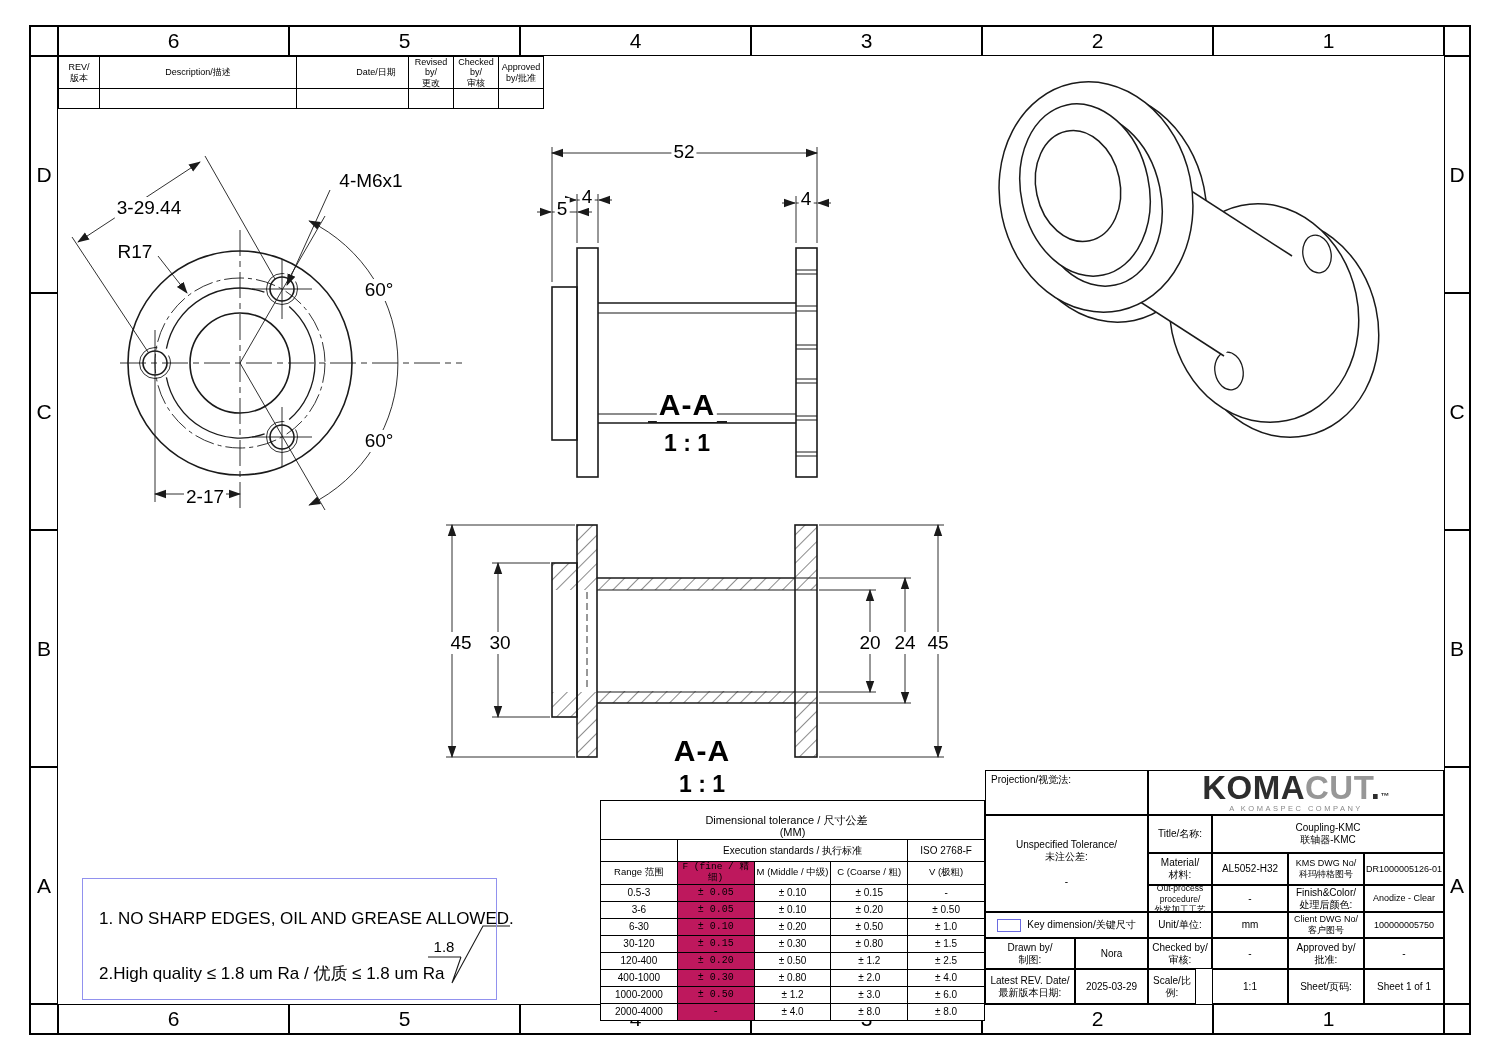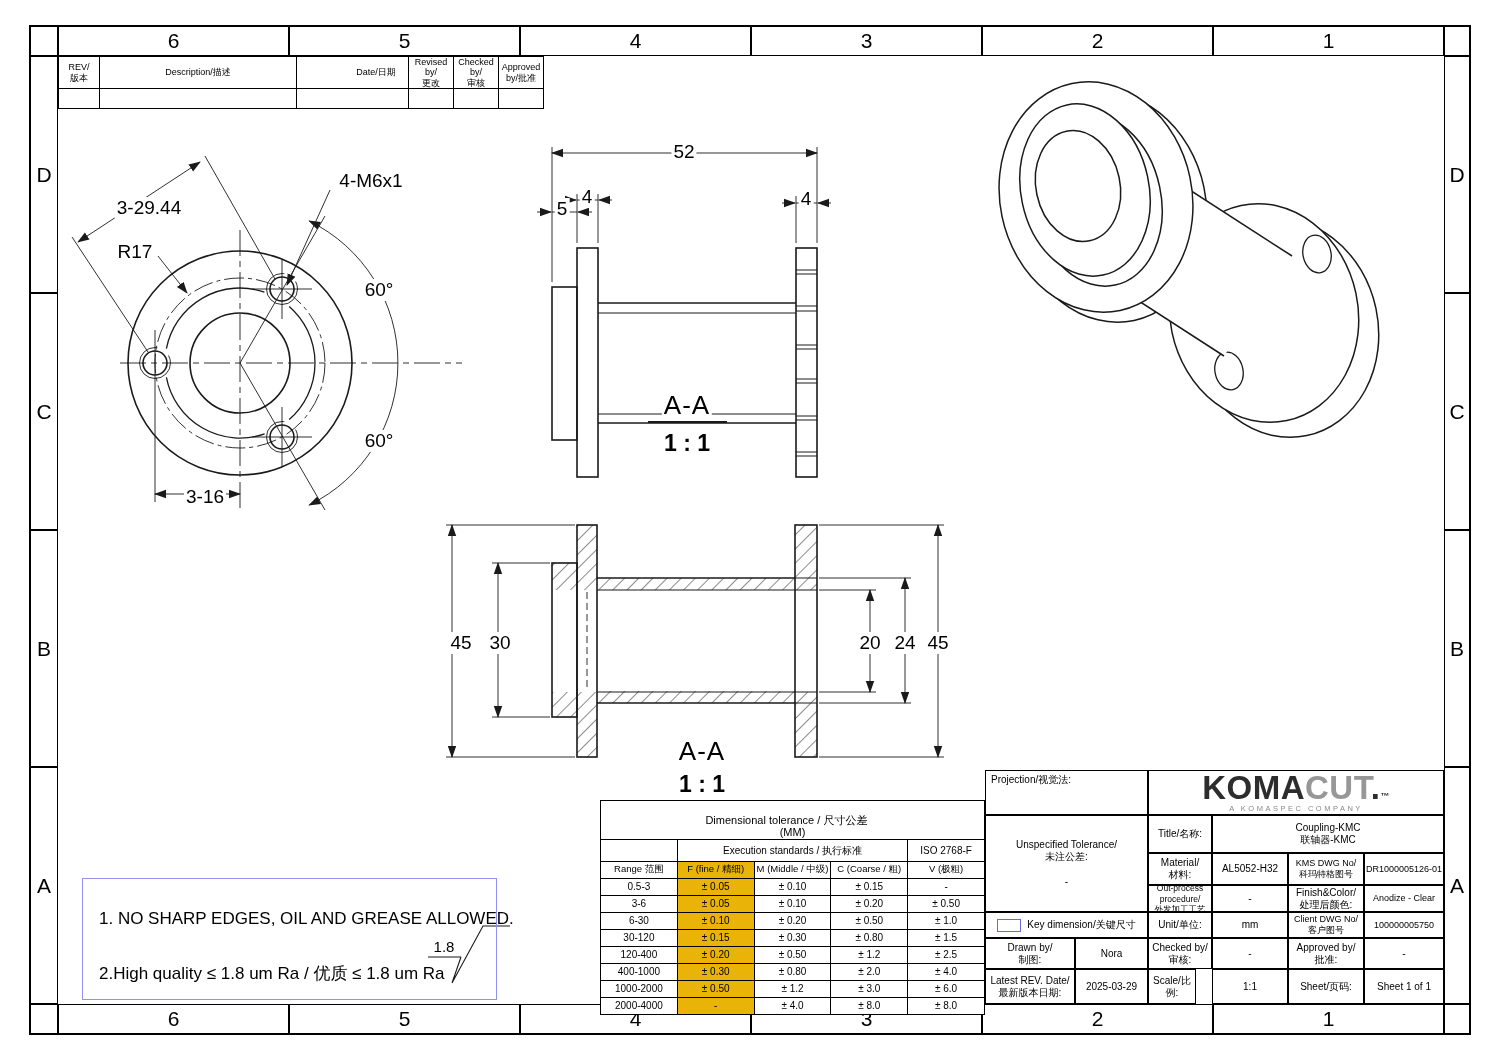--- a/index.html
+++ b/index.html
@@ -8,33 +8,33 @@
   .abs{position:absolute;}
   .frame{position:absolute;border:2px solid #000;box-sizing:border-box;background:transparent;}
   .zone{position:absolute;box-sizing:border-box;border:1px solid #000;display:flex;
         align-items:center;justify-content:center;font-size:21px;color:#000;background:#fff;}
   .cell{position:absolute;box-sizing:border-box;border:1px solid #000;display:flex;
         align-items:center;justify-content:center;text-align:center;white-space:pre-line;
         line-height:1.18;background:#fff;color:#000;font-size:10px;}
   .cell.small{font-size:8.5px;}
   .dim{position:absolute;transform:translate(-50%,-50%);background:#fff;padding:0 2px;
        font-size:19px;white-space:nowrap;color:#000;z-index:5;}
-  .dim.big{font-size:26px;font-weight:normal;letter-spacing:1px;}
+  .dim.big{font-size:30px;font-weight:bold;letter-spacing:1px;}
   .dim.mid{font-size:23px;font-weight:bold;}
   .dim.fin{font-size:15px;background:transparent;}
   table{border-collapse:collapse;background:#fff;}
   td{border:1px solid #000;text-align:center;vertical-align:middle;padding:0 1px;
      white-space:pre-line;line-height:1.15;color:#000;}
   #rev-table td{font-size:9px;height:19px;}
   #tol-table{position:absolute;left:600px;top:800px;width:385px;table-layout:fixed;}
   #tol-table td{font-size:10px;height:16px;}
   #tol-table td.hdr{font-size:9.5px;}
   #tol-table td.ttl{font-size:11px;height:25px;}
   #tol-table td.exe{height:21px;}
-  .grn{background:#eab308;}
+  .grn{background:#be185d;font-family:Liberation Mono, monospace;}
   #notes-box{position:absolute;left:82px;top:878px;width:415px;height:122px;
              border:1px solid #9191ee;box-sizing:border-box;background:transparent;}
   .note-line{position:absolute;font-size:17px;color:#000;white-space:nowrap;}
   #logo-cell{flex-direction:column;justify-content:center;}
   .logo-main{font-size:33px;font-weight:bold;letter-spacing:0.5px;line-height:1;}
   .logo-koma{color:#2d2d2d;}
   .logo-cut{color:#979797;}
   .logo-dot{color:#2d2d2d;}
   .logo-tm{font-size:9px;color:#2d2d2d;}
   .logo-sub{font-size:7.5px;letter-spacing:2.5px;color:#8a8a8a;margin-top:1px;}
@@ -265,21 +265,21 @@
           <td></td>
     </tr>
   </tbody>
     </table>
 
   <div class="dim" style="left:149px;top:208px;">3-29.44</div>
   <div class="dim" style="left:135px;top:252px;">R17</div>
   <div class="dim" style="left:371px;top:181px;">4-M6x1</div>
   <div class="dim" style="left:379px;top:290px;">60°</div>
   <div class="dim" style="left:379px;top:441px;">60°</div>
-  <div class="dim" style="left:205px;top:497px;">3-16</div>
+  <div class="dim" style="left:205px;top:497px;">2-17</div>
 
   <div class="dim" style="left:684px;top:152px;">52</div>
   <div class="dim" style="left:562px;top:209px;">5</div>
   <div class="dim" style="left:587px;top:197px;">4</div>
   <div class="dim" style="left:806px;top:199px;">4</div>
   <div class="dim big" style="left:687px;top:405px;">A-A</div>
   <div class="dim mid" style="left:687px;top:443px;">1 : 1</div>
 
   <div class="dim" style="left:461px;top:643px;">45</div>
   <div class="dim" style="left:500px;top:643px;">30</div>

